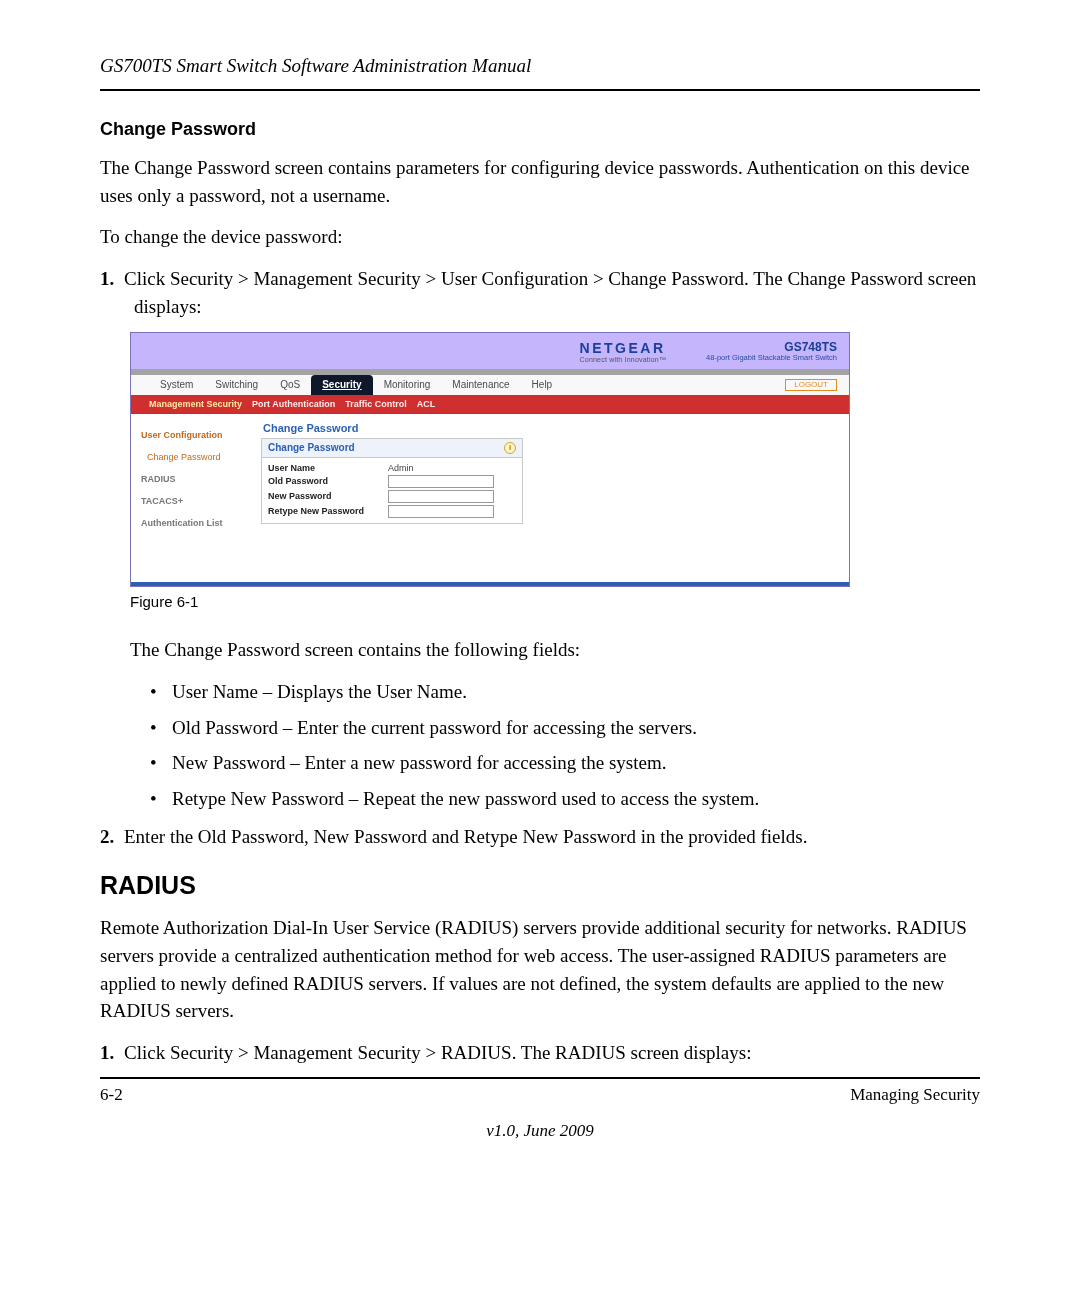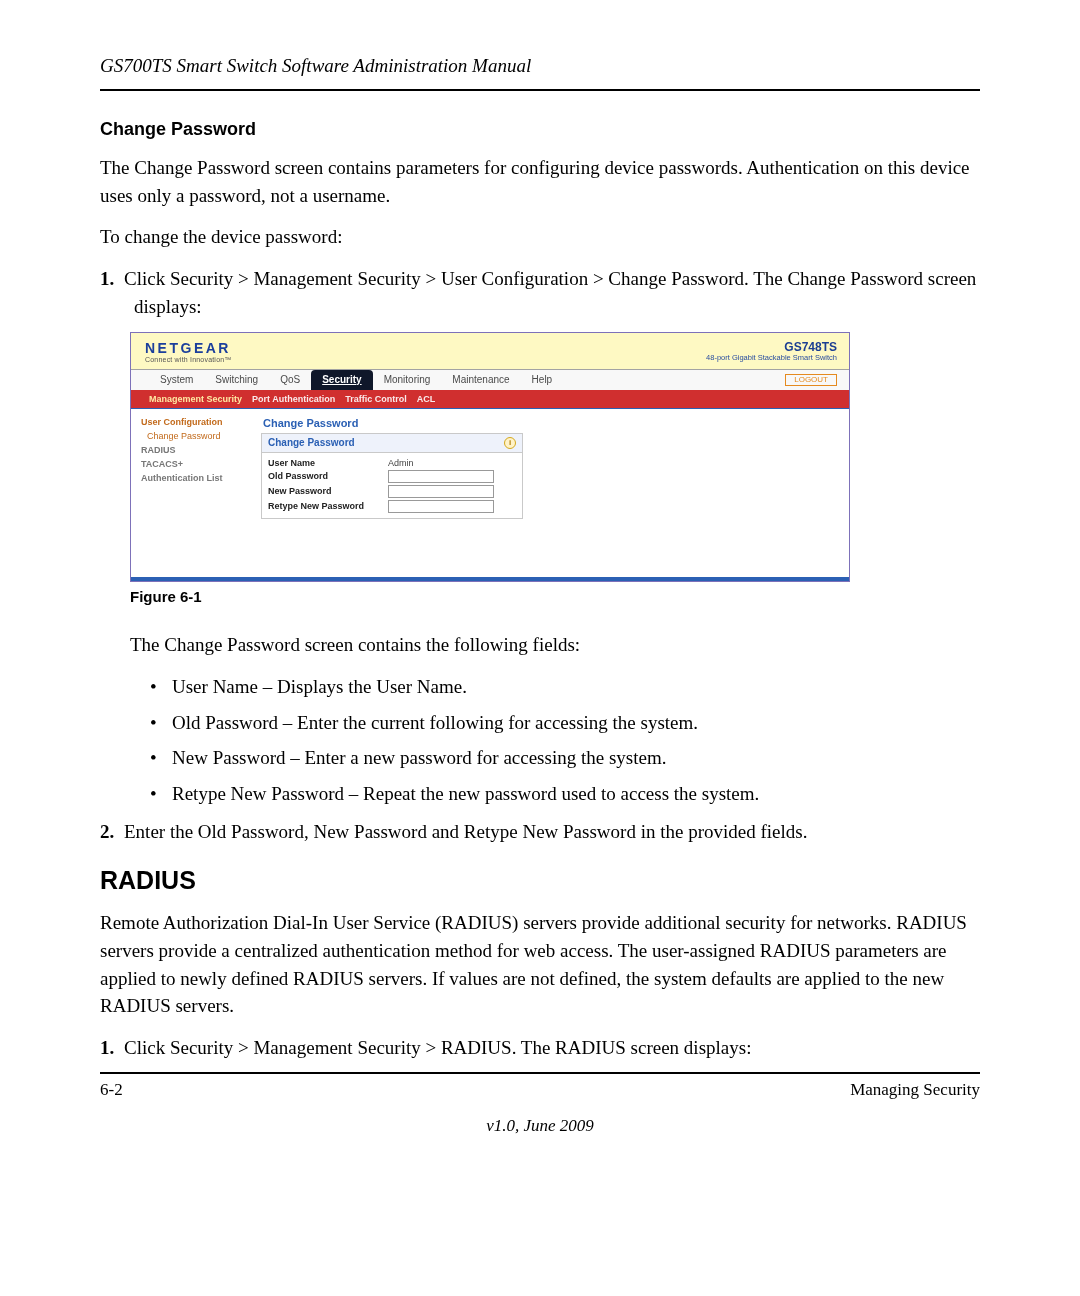--- a/index.html
+++ b/index.html
@@ -68,21 +68,21 @@
     text-indent: -22px;
   }
   ul.bullets > li::before {
     content: "•";
     display: inline-block;
     width: 22px;
     text-indent: 0;
   }
   .figure-caption {
     font-family: Arial, Helvetica, sans-serif;
-    font-weight: bold;
+    font-weight: normal;
     font-size: 15px;
     margin: 6px 0 26px 30px;
   }
   .section-heading {
     font-family: Arial, Helvetica, sans-serif;
     font-weight: bold;
     font-size: 25px;
     margin: 20px 0 14px 0;
   }
 
@@ -92,24 +92,25 @@
     margin: 8px 0 4px 30px;
     border: 1px solid #7d71b9;
     box-shadow: 0 0 0 1px #6b5fa8 inset;
     font-family: Arial, Helvetica, sans-serif;
     font-size: 10px;
     color: #1c1c1c;
     box-sizing: border-box;
   }
   .sc-topbar {
     display: flex;
-    justify-content: space-between;
+    justify-content: flex-end;
     align-items: flex-start;
     padding: 8px 12px 6px 14px;
-    background: #fef9c3;
+    background: #c4b5fd;
+    gap: 40px;
   }
   .sc-brand { }
   .sc-brand-name {
     font-family: Arial, Helvetica, sans-serif;
     font-weight: bold;
     font-size: 14px;
     letter-spacing: 2.5px;
     color: #1b3f9c;
     line-height: 1;
   }
@@ -129,21 +130,21 @@
     color: #1b3e92;
   }
   .sc-model-desc {
     font-size: 7.5px;
     color: #2a4ea0;
   }
   .sc-tabs {
     display: flex;
     align-items: center;
     padding: 0 12px 0 18px;
-    border-top: 1px solid #a3a3a3;
+    border-top: 6px solid #a3a3a3;
     height: 20px;
     font-size: 10px;
     color: #4a4a4a;
     background: #f8f8f8;
   }
   .sc-tab {
     padding: 0 11px;
     line-height: 20px;
     cursor: pointer;
   }
@@ -187,20 +188,21 @@
   .sc-side {
     width: 110px;
     padding: 6px 6px 6px 10px;
     font-size: 9px;
     color: #4c4c4c;
     background: #fff;
   }
   .sc-side .itm {
     padding: 2px 0;
     cursor: pointer;
+    margin-top: 8px;
   }
   .sc-side .itm.parent { color: #c26a1b; font-weight: bold; }
   .sc-side .itm.sel { color: #c26a1b; font-weight: normal; padding-left: 6px; }
   .sc-side .itm.child { color: #777; font-weight: bold; }
   .sc-main {
     flex: 1;
     padding: 6px 10px 10px 4px;
   }
   .sc-main-title {
     color: #2b60b4;
@@ -368,21 +370,21 @@
     </div>
     <div class="sc-bottom"></div>
   </div>
 
   <div class="figure-caption">Figure 6-1</div>
 
   <p class="body-text" style="margin-left:30px;">The Change Password screen contains the following fields:</p>
 
   <ul class="bullets">
     <li><span class="bold">User Name</span><span> – Displays the User Name.</span></li>
-    <li><span class="bold">Old Password</span><span> – Enter the current following for accessing the system.</span></li>
+    <li><span class="bold">Old Password</span><span> – Enter the current password for accessing the servers.</span></li>
     <li><span class="bold">New Password</span><span> – Enter a new password for accessing the system.</span></li>
     <li><span class="bold">Retype New Password</span><span> – Repeat the new password used to access the system.</span></li>
   </ul>
 
   <ol class="steps">
     <li>
       <span class="step-num">2.</span><span>Enter the </span><span class="bold">Old Password</span><span>, </span><span class="bold">New Password</span><span> and </span><span class="bold">Retype New Password</span><span> in the provided fields.</span>
     </li>
   </ol>
 

